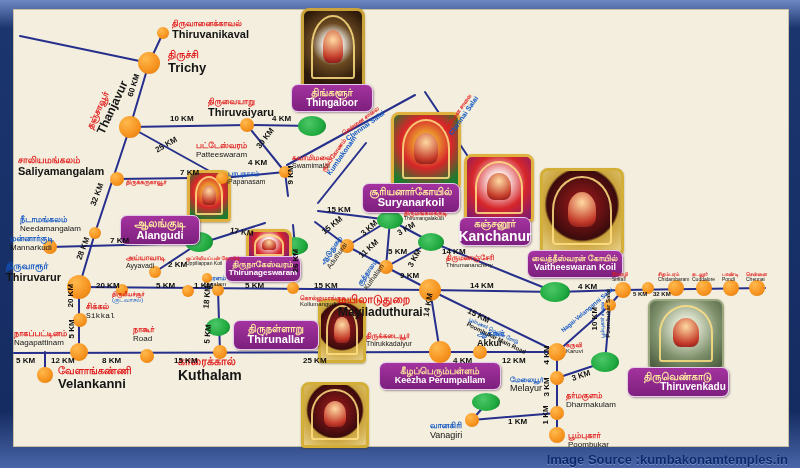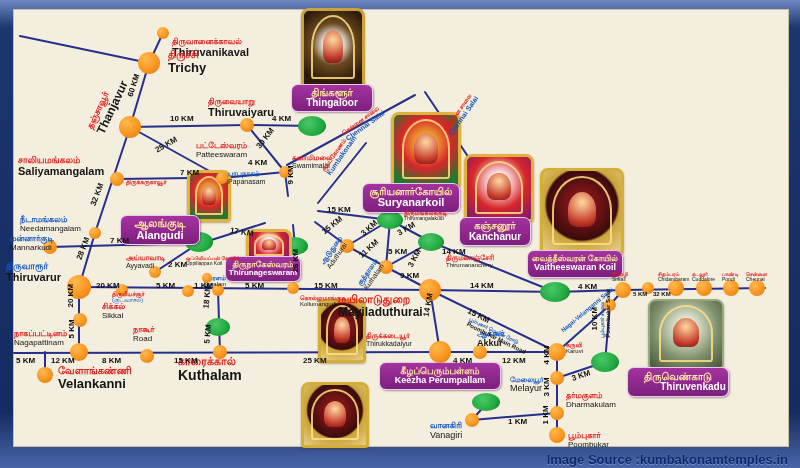--- a/index.html
+++ b/index.html
@@ -133,21 +133,21 @@
         <span class="ta" style="font-size: 10px;">சூரியனார்கோயில்</span>
         <span class="en" style="font-size: 11px;">Suryanarkoil</span>
       </div>
       <div class="green" style="left: 418px; top: 233px; width: 26px; height: 18px;"></div>
       <div class="deity d-colorful2" style="left: 464px; top: 154px; width: 64px; height: 62px;">
         <div class="arch"></div>
         <div class="fig"></div>
       </div>
       <div class="tbox" style="left: 459px; top: 217px; width: 70px; height: 27px;">
         <span class="ta" style="font-size: 10px;">கஞ்சனூர்</span>
-        <span class="en" style="font-size: 10px;">Kanchanur</span>
+        <span class="en" style="font-size: 14px;">Kanchanur</span>
       </div>
       <div class="green" style="left: 540px; top: 282px; width: 30px; height: 20px;"></div>
       <div class="deity d-golden" style="left: 540px; top: 168px; width: 78px; height: 80px;">
         <div class="arch"></div>
         <div class="fig"></div>
       </div>
       <div class="tbox" style="left: 527px; top: 250px; width: 94px; height: 26px;">
         <span class="ta" style="font-size: 8px;">வைத்தீஸ்வரன் கோயில்</span>
         <span class="en" style="font-size: 9px;">Vaitheeswaran Koil</span>
       </div>
@@ -158,40 +158,44 @@
       </div>
       <div class="tbox" style="left: 225px; top: 256px; width: 74px; height: 24px;">
         <span class="ta" style="font-size: 8px;">திருநாகேஸ்வரம்</span>
         <span class="en" style="font-size: 8px;">Thirunageswaram</span>
       </div>
       <div class="green" style="left: 206px; top: 318px; width: 24px; height: 18px;"></div>
       <div class="deity d-golden" style="left: 318px; top: 299px; width: 42px; height: 58px;">
         <div class="arch"></div>
         <div class="fig"></div>
       </div>
+      <div class="tbox" style="left: 233px; top: 320px; width: 84px; height: 28px;">
+        <span class="ta" style="font-size: 10px;">திருநள்ளாறு</span>
+        <span class="en" style="font-size: 11px;">Thirunallar</span>
+      </div>
       <div class="green" style="left: 472px; top: 393px; width: 28px; height: 18px;"></div>
       <div class="deity d-golden" style="left: 301px; top: 382px; width: 62px; height: 60px;">
         <div class="arch"></div>
         <div class="fig"></div>
       </div>
       <div class="tbox" style="left: 379px; top: 362px; width: 120px; height: 26px;">
         <span class="ta" style="font-size: 9px;">கீழப்பெரும்பள்ளம்</span>
         <span class="en" style="font-size: 9px;">Keezha Perumpallam</span>
       </div>
       <div class="green" style="left: 591px; top: 352px; width: 28px; height: 20px;"></div>
       <div class="deity d-statue" style="left: 648px; top: 299px; width: 72px; height: 66px;">
         <div class="arch"></div>
         <div class="fig"></div>
       </div>
       <div class="tbox" style="left: 627px; top: 367px; width: 100px; height: 28px;">
         <span class="ta" style="font-size: 10px;">திருவெண்காடு</span>
         <span class="en" style="font-size: 10px; margin-left: 30px;">Thiruvenkadu</span>
       </div>
       <div class="dot" style="left: 157px; top: 27px; width: 12px; height: 12px;"></div>
-      <div class="town" style="left: 172px; top: 38px;">
+      <div class="town" style="left: 172px; top: 20px;">
         <span class="ta-red" style="font-size: 8px;">திருவானைக்காவல்</span>
         <span class="en-dark" style="font-size: 11px; font-weight: bold; text-align: right;">Thiruvanikaval</span>
       </div>
       <div class="dot" style="left: 138px; top: 52px; width: 22px; height: 22px;"></div>
       <div class="town" style="left: 168px; top: 50px;">
         <span class="ta-red" style="font-size: 10px;">திருச்சி</span>
         <span class="en-dark" style="font-size: 13px; font-weight: bold;">Trichy</span>
       </div>
       <div class="dot" style="left: 119px; top: 116px; width: 22px; height: 22px;"></div>
       <div class="town" style="left: 96px; top: 120px; transform: rotate(-65deg); transform-origin: 0px 50%;">
@@ -234,21 +238,21 @@
       <div class="town" style="left: 10px; top: 235px;">
         <span class="ta-blue" style="font-size: 8px;">மன்னார்குடி</span>
         <span class="en-dark" style="font-size: 8px;">Mannarkudi</span>
       </div>
       <div class="dot" style="left: 67px; top: 275px; width: 24px; height: 24px;"></div>
       <div class="town" style="left: 6px; top: 262px;">
         <span class="ta-blue" style="font-size: 9px;">திருவாரூர்</span>
         <span class="en-dark" style="font-size: 11px; font-weight: bold;">Thiruvarur</span>
       </div>
       <div class="dot" style="left: 73px; top: 313px; width: 14px; height: 14px;"></div>
-      <div class="town" style="left: 102px; top: 303px;">
+      <div class="town" style="left: 86px; top: 303px; font-family: Liberation Mono, monospace;">
         <span class="ta-red" style="font-size: 8px;">சிக்கல்</span>
         <span class="en-dark" style="font-size: 8px;">Sikkal</span>
       </div>
       <div class="dot" style="left: 70px; top: 343px; width: 18px; height: 18px;"></div>
       <div class="town" style="left: 14px; top: 330px;">
         <span class="ta-red" style="font-size: 8px;">நாகப்பட்டினம்</span>
         <span class="en-dark" style="font-size: 8px;">Nagapattinam</span>
       </div>
       <div class="dot" style="left: 140px; top: 349px; width: 14px; height: 14px;"></div>
       <div class="town" style="left: 133px; top: 326px;">

